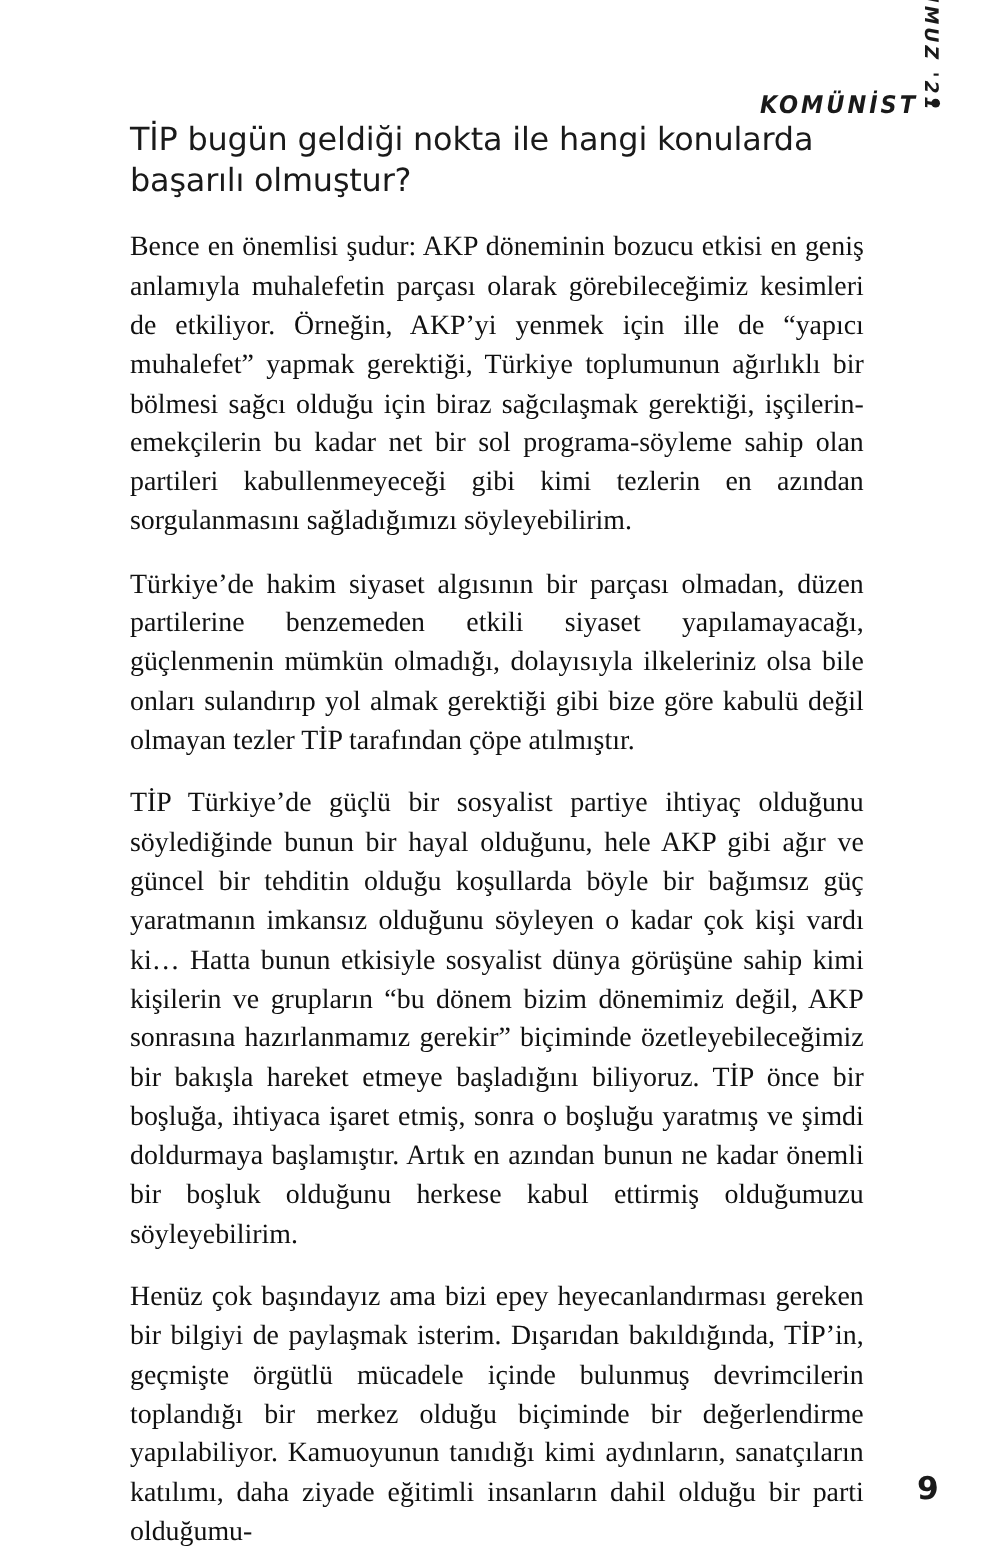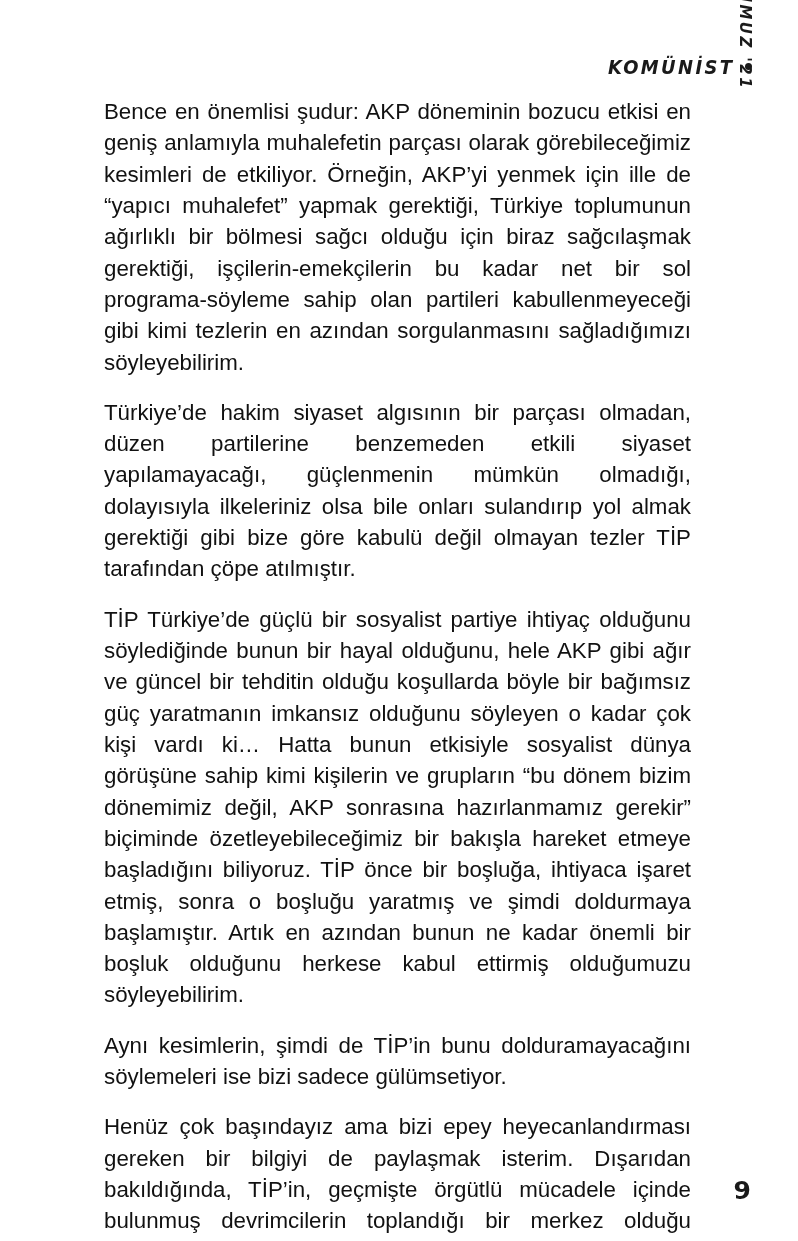--- a/index.html
+++ b/index.html
@@ -14,21 +14,21 @@
     height: 1241px;
     background: #ffffff;
     overflow: hidden;
     font-family: "Liberation Serif", "DejaVu Serif", serif;
     color: #1a1a1a;
   }
 
   
   .running-header {
     position: absolute;
-    top: 56px;
+    top: 72px;
     right: 46px;
     display: flex;
     align-items: center;
     gap: 11px;
     white-space: nowrap;
   }
 
   .masthead {
     font-family: "DejaVu Sans", "Liberation Sans", sans-serif;
     font-weight: 700;
@@ -77,21 +77,21 @@
     font-family: "DejaVu Sans", "Liberation Sans", sans-serif;
     font-weight: 400;
     font-size: 25.5px;
     line-height: 1.28;
     letter-spacing: -0.15px;
     color: #1a1a1a;
     margin: 0 0 20px 0;
   }
 
   .body-par {
-    font-family: Liberation Sans, sans-serif;
+    font-family: Liberation Serif, serif;
     font-size: 22.3px;
     line-height: 1.405;
     text-align: justify;
     text-justify: inter-word;
     color: #111111;
     margin: 0 0 19px 0;
     hyphens: none;
   }
 
   .body-par:last-child {
@@ -117,28 +117,28 @@
 
   <div class="running-header">
     <span class="masthead">KOMÜNİST</span>
     <span class="masthead-bullet"></span>
   </div>
 
   <div class="issue-date">TEMMUZ '21</div>
 
   <div class="column">
 
+    <h1 class="article-heading">TİP bugün geldiği nokta ile hangi konularda başarılı olmuştur?</h1>
 
     <p class="body-par">Bence en önemlisi şudur: AKP döneminin bozucu etkisi en geniş anlamıyla muhalefetin parçası olarak görebileceğimiz kesimleri de etkiliyor. Örneğin, AKP’yi yenmek için ille de “yapıcı muhalefet” yapmak gerektiği, Türkiye toplumunun ağırlıklı bir bölmesi sağcı olduğu için biraz sağcılaşmak gerektiği, işçilerin-emekçilerin bu kadar net bir sol programa-söyleme sahip olan partileri kabullenmeyeceği gibi kimi tezlerin en azından sorgulanmasını sağladığımızı söyleyebilirim.</p>
 
     <p class="body-par">Türkiye’de hakim siyaset algısının bir parçası olmadan, düzen partilerine benzemeden etkili siyaset yapılamayacağı, güçlenmenin mümkün olmadığı, dolayısıyla ilkeleriniz olsa bile onları sulandırıp yol almak gerektiği gibi bize göre kabulü değil olmayan tezler TİP tarafından çöpe atılmıştır.</p>
 
     <p class="body-par">TİP Türkiye’de güçlü bir sosyalist partiye ihtiyaç olduğunu söylediğinde bunun bir hayal olduğunu, hele AKP gibi ağır ve güncel bir tehditin olduğu koşullarda böyle bir bağımsız güç yaratmanın imkansız olduğunu söyleyen o kadar çok kişi vardı ki… Hatta bunun etkisiyle sosyalist dünya görüşüne sahip kimi kişilerin ve grupların “bu dönem bizim dönemimiz değil, AKP sonrasına hazırlanmamız gerekir” biçiminde özetleyebileceğimiz bir bakışla hareket etmeye başladığını biliyoruz. TİP önce bir boşluğa, ihtiyaca işaret etmiş, sonra o boşluğu yaratmış ve şimdi doldurmaya başlamıştır. Artık en azından bunun ne kadar önemli bir boşluk olduğunu herkese kabul ettirmiş olduğumuzu söyleyebilirim.</p>
 
-    <p class="body-par">Aynı kesimlerin, şimdi de TİP’in bunu dolduramayacağını söylemeleri ise bizi sadece gülümsetiyor.</p>
 
     <p class="body-par">Henüz çok başındayız ama bizi epey heyecanlandırması gereken bir bilgiyi de paylaşmak isterim. Dışarıdan bakıldığında, TİP’in, geçmişte örgütlü mücadele içinde bulunmuş devrimcilerin toplandığı bir merkez olduğu biçiminde bir değerlendirme yapılabiliyor. Kamuoyunun tanıdığı kimi aydınların, sanatçıların katılımı, daha ziyade eğitimli insanların dahil olduğu bir parti olduğumu-</p>
 
   </div>
 
   <div class="folio">9</div>
 
 </div>
 
 </body></html>

